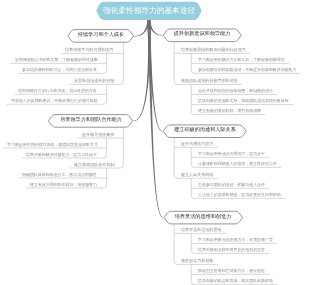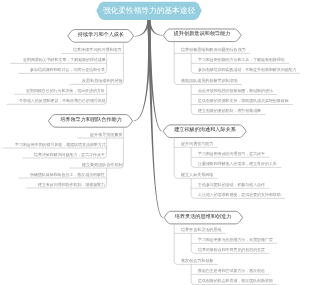--- a/index.html
+++ b/index.html
@@ -1,21 +1,21 @@
 <!DOCTYPE html>
 <html><head>
 <meta charset="utf-8">
 <title>mindmap</title>
 <style>
   html,body{margin:0;padding:0;background:#ffffff;}
   body{width:300px;height:285px;overflow:hidden;
        font-family:"Liberation Sans",sans-serif;
        -webkit-font-smoothing:antialiased;
        text-rendering:geometricPrecision;}
-  #stage{position:relative;width:300px;height:285px;background:#ffffff;padding-left:8px;}
+  #stage{position:relative;width:300px;height:285px;background:#ffffff;}
   .ct,.bt,.it2,.it3{will-change:transform;}
   svg#wires{position:absolute;left:0;top:0;width:300px;height:285px;}
   .conn{fill:#6E6E6E;stroke:none;}
   .cnode{fill:#94CEDF;stroke:none;}
   .hx{fill:#ffffff;stroke:#8E8E8E;stroke-width:.95;}
   .rail{fill:none;stroke:#C0C0C0;stroke-width:.62;}
   .ul{stroke:#C0C0C0;stroke-width:.62;}
   .ct{position:absolute;white-space:nowrap;color:#ffffff;font-size:7.7px;
       line-height:1;transform:translate(-50%,-50%);}
   .bt{position:absolute;white-space:nowrap;color:#272727;font-size:5.15px;

